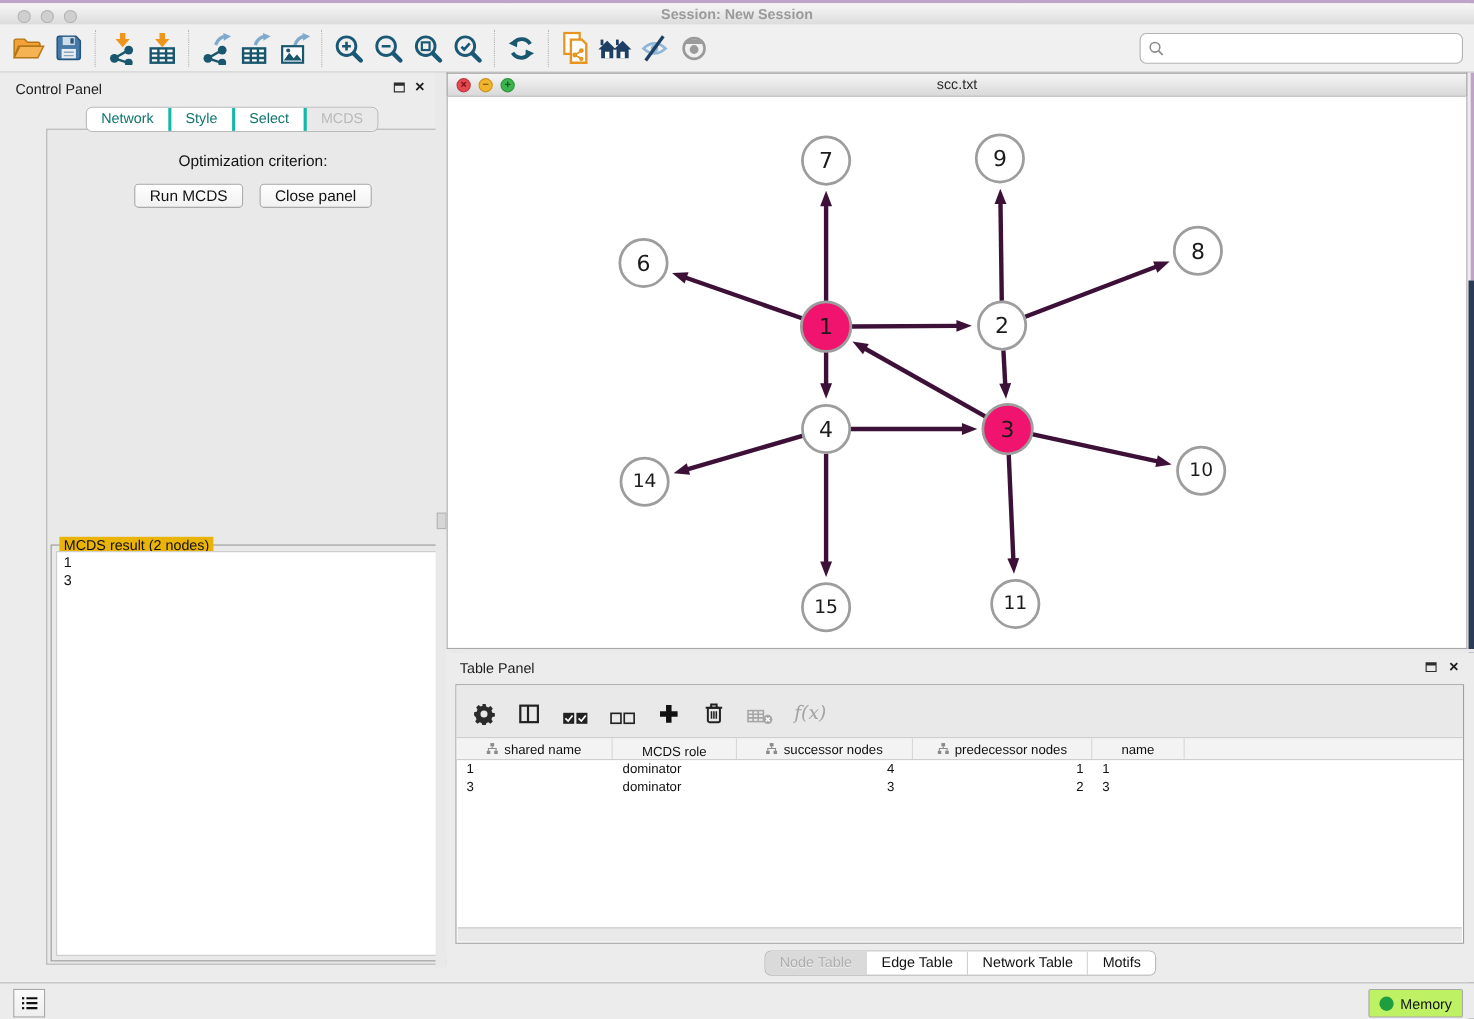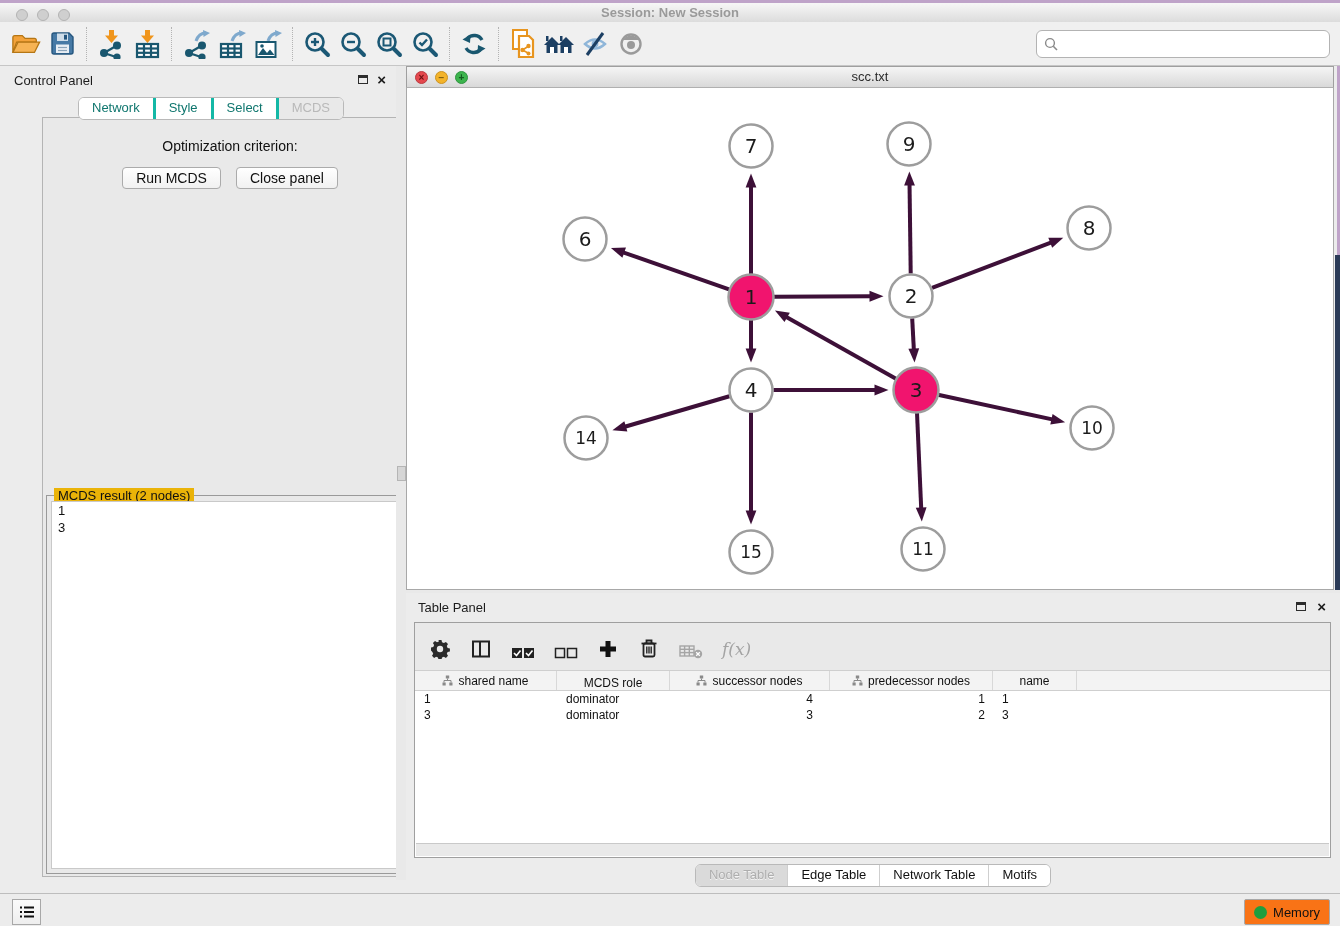--- a/index.html
+++ b/index.html
@@ -95,21 +95,21 @@
   .tp-tabs{position:absolute;top:271px;left:0;width:100%;display:flex;justify-content:center;}
   .tp-tabbar{display:flex;border:1px solid #b9b9b9;border-radius:6px;overflow:hidden;background:#fff;height:21px;}
   .tp-tab{padding:0 13px;font-size:13px;line-height:20px;color:#111;background:#fff;border-right:1px solid #cfcfcf;}
   .tp-tab:last-child{border-right:0;}
   .tp-tab.active{background:#dadada;color:#aeaeae;text-shadow:0 1px 0 #f4f4f4;}
 
   
   .status-bar{left:0;top:893px;width:1340px;height:33px;background:#ececec;border-top:1px solid #bdbdbd;box-sizing:border-box;}
   .list-btn{position:absolute;left:12px;top:5px;width:27px;height:24px;background:linear-gradient(#fbfbfb,#eee);
     border:1px solid #a8a8a8;display:flex;align-items:center;justify-content:center;}
-  .mem-btn{position:absolute;right:10px;top:5px;height:24px;background:#f97316;border:1px solid #a8a8a8;
+  .mem-btn{position:absolute;right:10px;top:5px;height:24px;background:#bef264;border:1px solid #a8a8a8;
     border-radius:2px;display:flex;align-items:center;padding:0 9px;gap:6px;}
   .mem-dot{width:13px;height:13px;border-radius:50%;background:#1e9e3e;}
   .mem-label{font-size:13px;color:#111;}
 </style>
 </head>
 <body>
 
 <div class="abs frame-top"></div>
 <div class="abs frame-right-purple"></div>
 <div class="abs frame-right-dark"></div>

